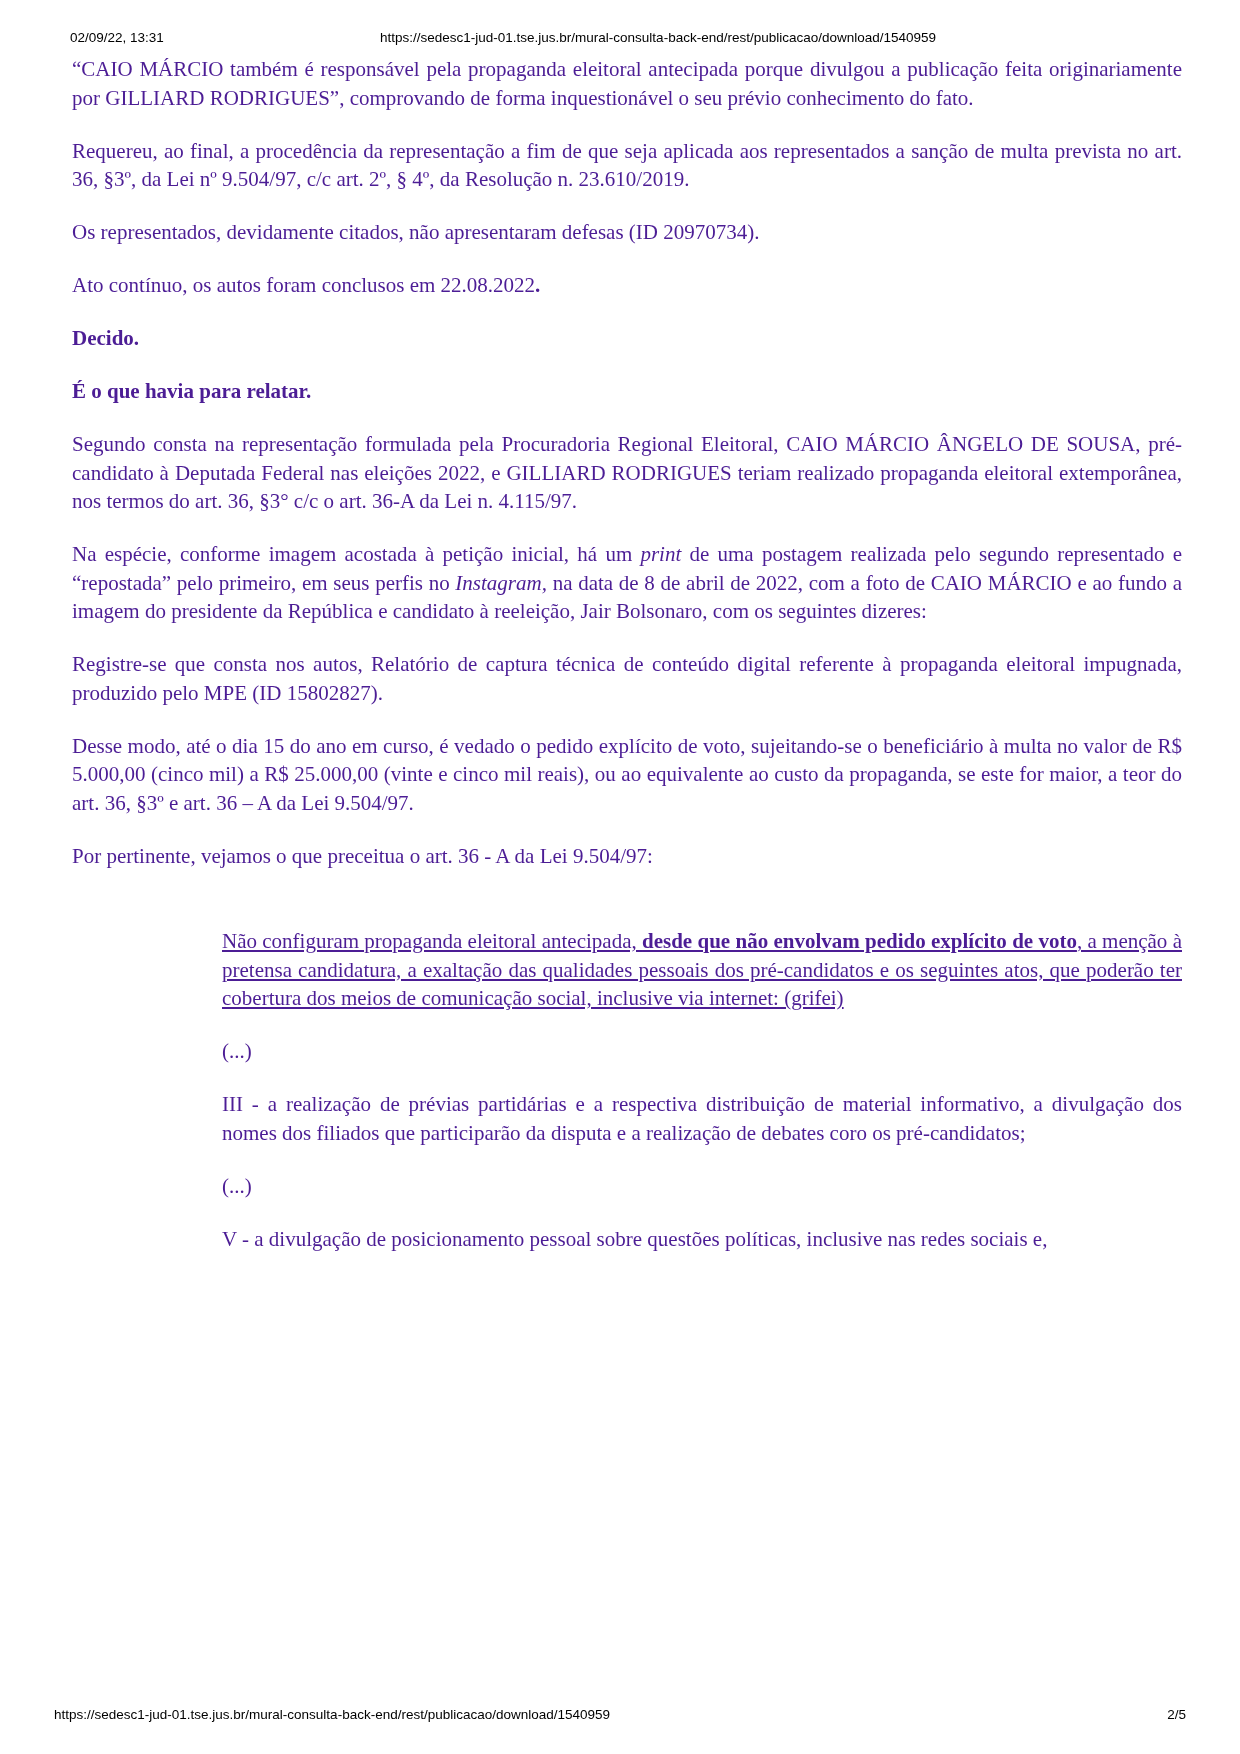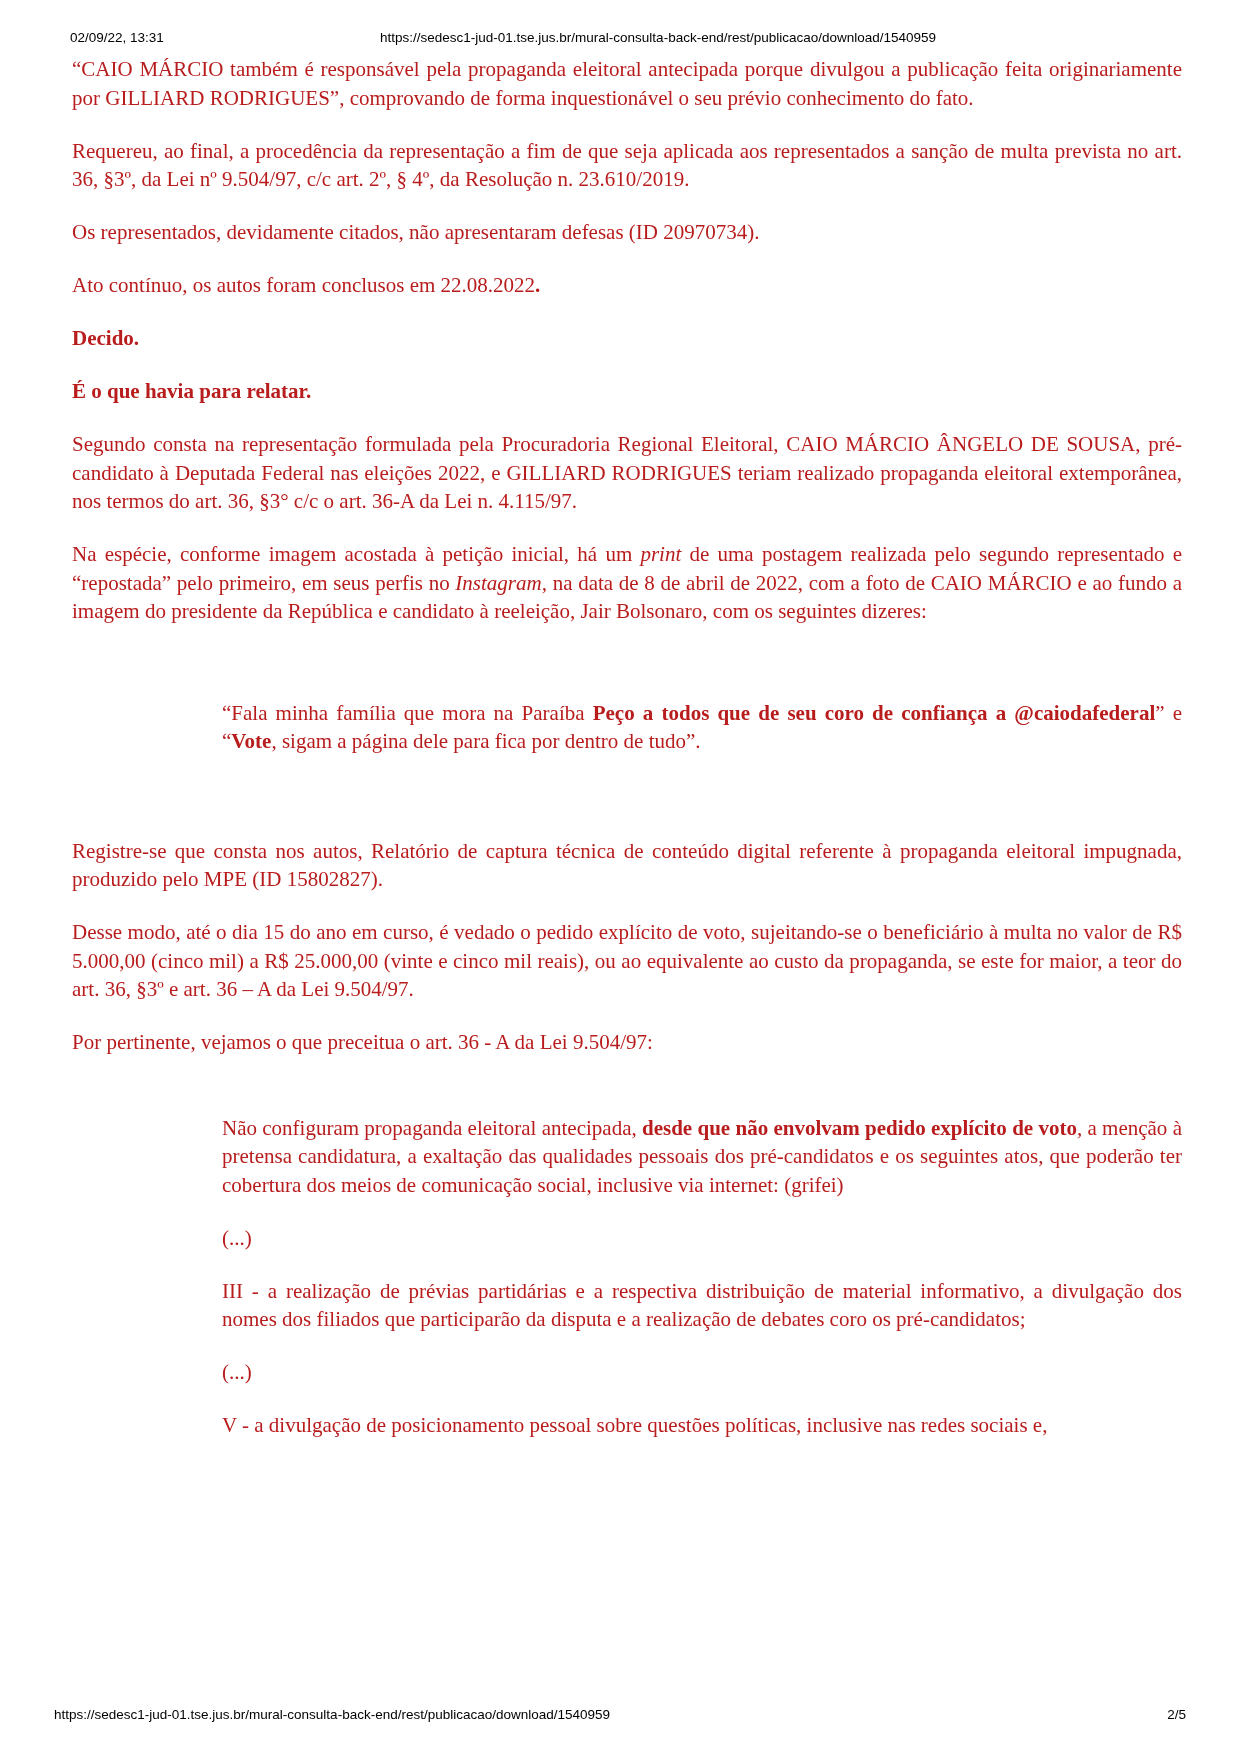--- a/index.html
+++ b/index.html
@@ -25,27 +25,27 @@
   .print-header .hdr-url  { position: absolute; left: 310px; top: 0; }
   .content {
     position: absolute;
     top: 55px;
     left: 72px;
     width: 1110px;
     font-family: "Liberation Serif", serif;
     font-size: 21px;
     line-height: 28.5px;
     text-align: justify;
-    color: #b91c1c;
+    color: #4c1d95;
   }
   .content p { margin: 0 0 24.5px 0; }
   .content p.q { margin-left: 150px; }
   .content p.sp-top-lg { margin-top: 73px; }
   .content p.sp-bot-lg { margin-bottom: 81px; }
-  .content p.sp-top-md { margin-top: 57px; }
+  .content p.sp-top-md { margin-top: 57px; text-decoration: underline; }
   .b { font-weight: bold; }
   .i { font-style: italic; }
   .print-footer {
     position: absolute;
     top: 1707px;
     left: 54px;
     right: 54px;
     font-family: "Liberation Sans", sans-serif;
     font-size: 13.5px;
     color: #000000;
@@ -74,21 +74,20 @@
     <p><span>Ato contínuo, os autos foram conclusos em 22.08.2022</span><span class="b">.</span></p>
 
     <p class="b">Decido.</p>
 
     <p class="b">É o que havia para relatar.</p>
 
     <p>Segundo consta na representação formulada pela Procuradoria Regional Eleitoral, CAIO MÁRCIO ÂNGELO DE SOUSA, pré-candidato à Deputada Federal nas eleições 2022, e GILLIARD RODRIGUES teriam realizado propaganda eleitoral extemporânea, nos termos do art. 36, §3° c/c o art. 36-A da Lei n. 4.115/97.</p>
 
     <p><span>Na espécie, conforme imagem acostada à petição inicial, há um </span><span class="i">print</span><span> de uma postagem realizada pelo segundo representado e “repostada” pelo primeiro, em seus perfis no </span><span class="i">Instagram,</span><span> na data de 8 de abril de 2022, com a foto de CAIO MÁRCIO e ao fundo a imagem do presidente da República e candidato à reeleição, Jair Bolsonaro, com os seguintes dizeres:</span></p>
 
-    <p class="q sp-top-lg sp-bot-lg"><span>“Fala minha família que mora na Paraíba </span><span class="b">Peço a todos que de seu coro de confiança a @caiodafederal</span><span>” e “</span><span class="b">Vote</span><span>, sigam a página dele para fica por dentro de tudo”.</span></p>
 
     <p>Registre-se que consta nos autos, Relatório de captura técnica de conteúdo digital referente à propaganda eleitoral impugnada, produzido pelo MPE (ID 15802827).</p>
 
 
     <p>Desse modo, até o dia 15 do ano em curso, é vedado o pedido explícito de voto, sujeitando-se o beneficiário à multa no valor de R$ 5.000,00 (cinco mil) a R$ 25.000,00 (vinte e cinco mil reais), ou ao equivalente ao custo da propaganda, se este for maior, a teor do art. 36, §3º e art. 36 – A da Lei 9.504/97.</p>
 
     <p>Por pertinente, vejamos o que preceitua o art. 36 - A da Lei 9.504/97:</p>
 
     <p class="q sp-top-md"><span>Não configuram propaganda eleitoral antecipada, </span><span class="b">desde que não envolvam pedido explícito de voto</span><span>, a menção à pretensa candidatura, a exaltação das qualidades pessoais dos pré-candidatos e os seguintes atos, que poderão ter cobertura dos meios de comunicação social, inclusive via internet: (grifei)</span></p>
 

